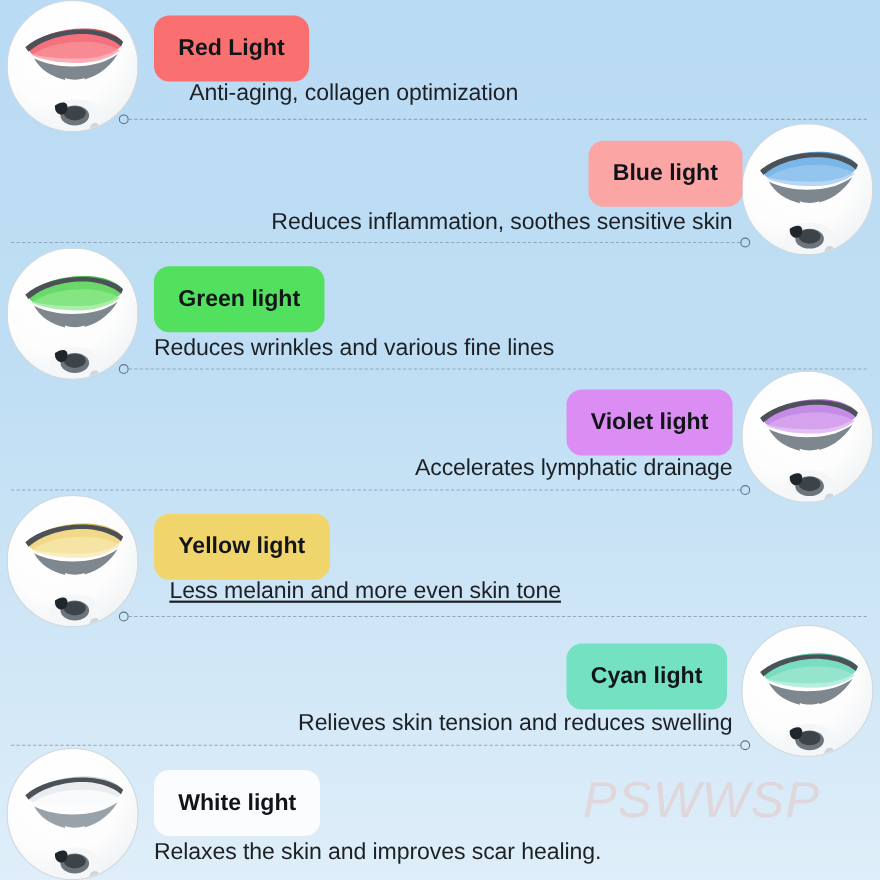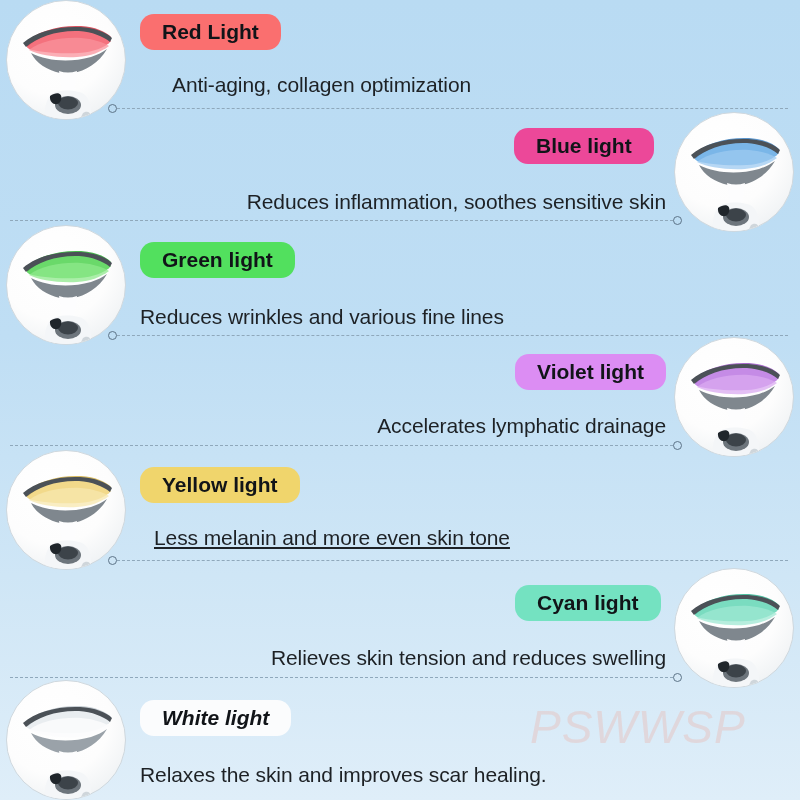--- a/index.html
+++ b/index.html
@@ -79,21 +79,21 @@
   }
   .connector .knob.left  { left: 0; }
   .connector .knob.right { right: 0; }
 
   
   .pill {
     position: absolute;
     display: flex;
     align-items: center;
     justify-content: center;
-    height: 36px;
+    height: 60px;
     padding: 0 22px;
     border-radius: 14px;
     font-size: 21px;
     font-weight: bold;
     color: #111418;
     white-space: nowrap;
     box-sizing: border-box;
   }
 
   
@@ -156,21 +156,21 @@
         <path d="M44 94 C48 88, 72 88, 78 94 C84 100, 86 112, 82 120 L40 120 C36 112, 38 100, 44 94 Z" fill="#f4f6f8"></path>
         <ellipse cx="61" cy="104" rx="13" ry="9" fill="#6d757c"></ellipse>
         <ellipse cx="61" cy="102" rx="10" ry="6.5" fill="#3c4349"></ellipse>
         <path d="M43 95 C50 90, 56 92, 54 99 C52 106, 42 104, 43 95 Z" fill="#20262b"></path>
         <path d="M76 112 C82 108, 86 114, 82 120 L72 120 Z" fill="#cfd6db"></path>
         <path d="M52 118 h8 v2 h-8 z" fill="#e0625f" opacity="0.6"></path>
       </g>
     </svg>
   </div>
 
-  <div class="pill" style="left:514px; top:128px; background:#ec4899;">
+  <div class="pill" style="left:535px; top:128px; background:#fca5a5;">
     <span>Blue light</span>
   </div>
 
   <div class="desc right" style="right:134px; top:190px;">Reduces inflammation, soothes sensitive skin</div>
 
   <div class="connector rtl" style="left:10px; top:216px; width:672px;">
     <span class="dots"></span>
     <span class="knob right"></span>
   </div>
 
@@ -305,19 +305,19 @@
         <path d="M52 70 C58 72, 64 72, 70 70 L66 98 C64 102, 58 102, 56 98 Z" fill="#fdfdfe"></path>
         <path d="M44 94 C48 88, 72 88, 78 94 C84 100, 86 112, 82 120 L40 120 C36 112, 38 100, 44 94 Z" fill="#f4f6f8"></path>
         <ellipse cx="61" cy="104" rx="13" ry="9" fill="#6d757c"></ellipse>
         <ellipse cx="61" cy="102" rx="10" ry="6.5" fill="#3c4349"></ellipse>
         <path d="M43 95 C50 90, 56 92, 54 99 C52 106, 42 104, 43 95 Z" fill="#20262b"></path>
         <path d="M76 112 C82 108, 86 114, 82 120 L72 120 Z" fill="#cfd6db"></path>
       </g>
     </svg>
   </div>
 
-  <div class="pill" style="left:140px; top:700px; background:#fbfcfd;font-style:italic;">
+  <div class="pill" style="left:140px; top:700px; background:#fbfcfd;">
     <span>White light</span>
   </div>
 
   <div class="desc" style="left:140px; top:763px;">Relaxes the skin and improves scar healing.</div>
 
 </div>
 
 </body></html>

